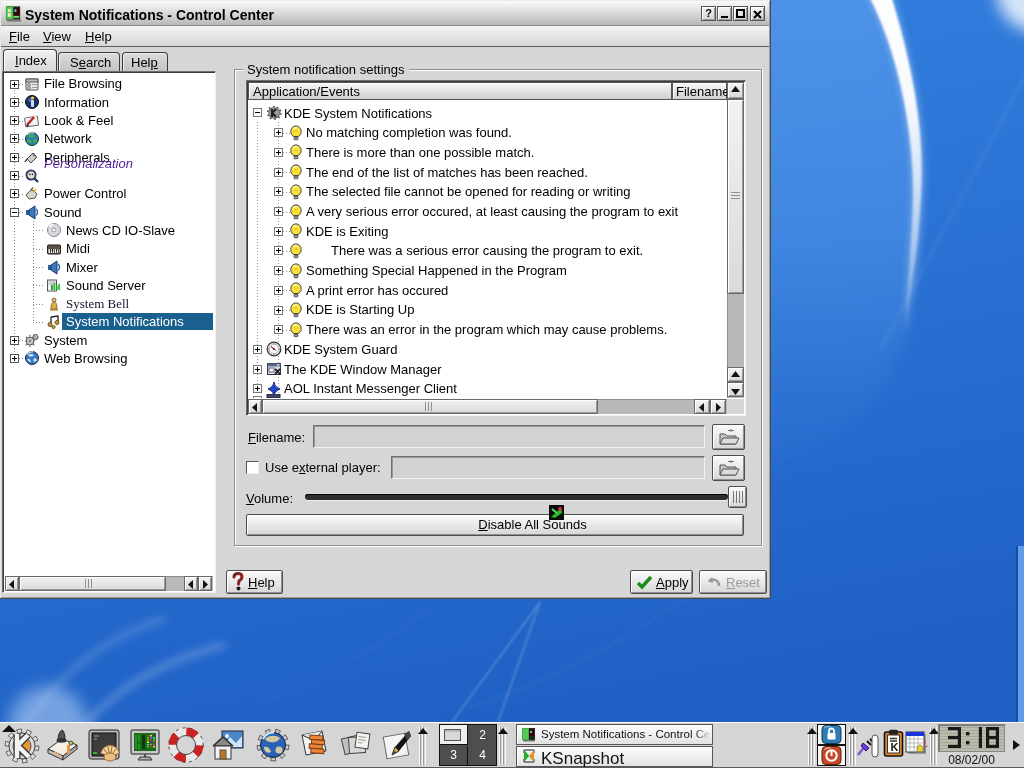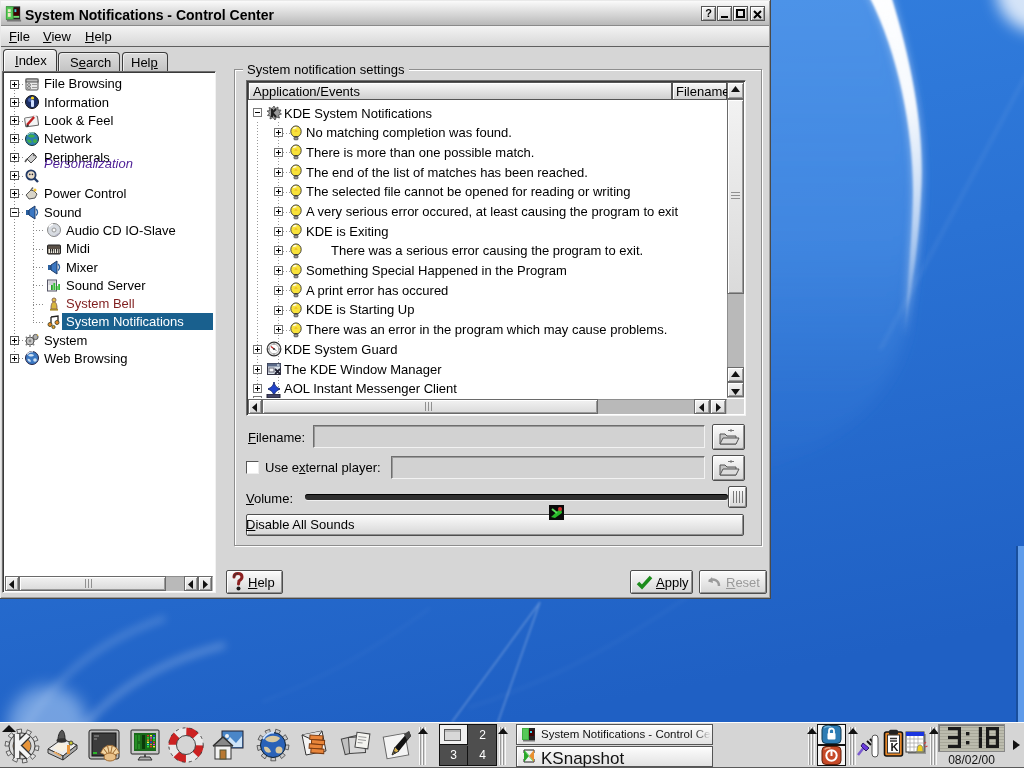--- a/index.html
+++ b/index.html
@@ -218,21 +218,21 @@
           <path d="M12,5 C14,6.5 14,10 12,11.5" stroke="#2a5f9e" fill="none" stroke-width="1.4"></path>
         </svg>
     <div class="abs t13" style="left:44px;top:205px;color:#000;">Sound</div>
     <div class="abs" style="left:33px;top:230px;width:11px;height:1px;background-image:repeating-linear-gradient(90deg,#888 0,#888 1px,transparent 1px,transparent 3px);"></div>
     <svg class="abs" style="left:46px;top:222px;" width="16" height="16">
           <circle cx="8" cy="8" r="6.5" fill="#d8dce2" stroke="#888"></circle>
           <circle cx="8" cy="8" r="2" fill="#f8f8f8" stroke="#999"></circle>
           <path d="M3,5 A6,6 0 0 1 7,2.2" stroke="#fff" fill="none" stroke-width="1.6"></path>
           <path d="M12.8,11.5 A6,6 0 0 1 9.5,13.6" stroke="#aab" fill="none" stroke-width="1.4"></path>
         </svg>
-    <div class="abs t13" style="left:66px;top:223px;color:#000;">Audio CD IO-Slave</div>
+    <div class="abs t13" style="left:66px;top:223px;color:#000;">News CD IO-Slave</div>
     <div class="abs" style="left:33px;top:249px;width:11px;height:1px;background-image:repeating-linear-gradient(90deg,#888 0,#888 1px,transparent 1px,transparent 3px);"></div>
     <svg class="abs" style="left:46px;top:241px;" width="16" height="16">
           <rect x="1.5" y="4" width="13" height="9" rx="1" fill="#5a5148" stroke="#222"></rect>
           <rect x="2.5" y="8" width="11" height="4" fill="#f2ede0"></rect>
           <path d="M4.5,8 V12 M6.5,8 V12 M8.5,8 V12 M10.5,8 V12 M12.5,8 V12" stroke="#333" stroke-width="0.8"></path>
           <rect x="4" y="8" width="1.2" height="2.4" fill="#222"></rect>
           <rect x="6" y="8" width="1.2" height="2.4" fill="#222"></rect>
           <rect x="10" y="8" width="1.2" height="2.4" fill="#222"></rect>
         </svg>
     <div class="abs t13" style="left:66px;top:241px;color:#000;">Midi</div>
@@ -252,21 +252,21 @@
           <rect x="9.8" y="9" width="1.8" height="4" fill="#2a9e2a"></rect>
           <rect x="12.2" y="7" width="1.8" height="6" fill="#35c035"></rect>
         </svg>
     <div class="abs t13" style="left:66px;top:278px;color:#000;">Sound Server</div>
     <div class="abs" style="left:33px;top:304px;width:11px;height:1px;background-image:repeating-linear-gradient(90deg,#888 0,#888 1px,transparent 1px,transparent 3px);"></div>
     <svg class="abs" style="left:46px;top:296px;" width="16" height="16">
           <circle cx="8" cy="4" r="2" fill="#e8c44a" stroke="#865"></circle>
           <path d="M5,13 C5,8 6,6 8,6 C10,6 11,8 11,13 Z" fill="#d8b63e" stroke="#865"></path>
           <rect x="4" y="13" width="8" height="1.6" fill="#a88a2a"></rect>
         </svg>
-    <div class="abs t13" style="left:66px;top:296px;color:#7f1d1d;">System Bell</div>
+    <div class="abs t13" style="left:66px;top:296px;color:#0f172a;font-family:Liberation Serif, serif;">System Bell</div>
     <div class="abs" style="left:33px;top:322px;width:11px;height:1px;background-image:repeating-linear-gradient(90deg,#888 0,#888 1px,transparent 1px,transparent 3px);"></div>
     <div class="abs" style="left:62px;top:313px;width:151px;height:17px;background:#19608e;"></div>
     <svg class="abs" style="left:46px;top:314px;" width="16" height="16">
           <path d="M5,3 L12,2 L12,8" stroke="#222" stroke-width="1.3" fill="none"></path>
           <path d="M5,3 L5,10" stroke="#222" stroke-width="1.3"></path>
           <circle cx="4" cy="10.5" r="2" fill="#e88820" stroke="#553"></circle>
           <circle cx="11" cy="8.5" r="2" fill="#e88820" stroke="#553"></circle>
           <circle cx="7.5" cy="13" r="1.6" fill="#e8a020" stroke="#553"></circle>
         </svg>
     <div class="abs t13" style="left:66px;top:314px;color:#fff;">System Notifications</div>
@@ -577,21 +577,21 @@
           <path d="M3,17 L6,11 L22,11 L19,17 Z" fill="#dcdcdc" stroke="#555"></path>
           <path d="M14,5 L14,2 M14,3.5 L11,3.5 M14,3.5 L17,3.5" stroke="#777" stroke-width="1"></path>
         </svg>
       </div>
   <div class="abs t13" style="left:246px;top:491px;"><u>V</u>olume:</div>
   <div class="abs" style="left:305px;top:494px;width:423px;height:6px;background:#2e2e2e;border-radius:3px;box-shadow:inset 0 1px 0 #000, 0 1px 0 #f0f0f0;"></div>
   <div class="abs btn" style="left:728px;top:486px;width:19px;height:22px;">
         <div class="abs" style="left:4px;top:4px;width:1px;height:12px;background:#777;box-shadow:3px 0 0 #777,6px 0 0 #777,9px 0 0 #777;"></div>
       </div>
   <div class="abs btn" style="left:246px;top:514px;width:498px;height:22px;"></div>
-  <div class="abs t13" style="left:246px;top:517px;width:573px;"><u>D</u>isable All Sounds</div>
+  <div class="abs t13" style="left:246px;top:517px;width:573px;text-align:center;"><u>D</u>isable All Sounds</div>
   <svg class="abs" style="left:549px;top:505px;" width="16" height="16">
         <rect x="0" y="0" width="15" height="15" fill="#0a0a0a"></rect>
         <path d="M2,12 L12,3 L13,8 L6,13 Z" fill="#2ab82a"></path>
         <path d="M3,4 L8,8" stroke="#5ae05a" stroke-width="2"></path>
         <circle cx="11" cy="4" r="2" fill="#d03030"></circle>
       </svg>
   </div>
 
   <div class="abs" id="bot">
   <div class="abs btn" style="left:226px;top:570px;width:57px;height:24px;"></div>

